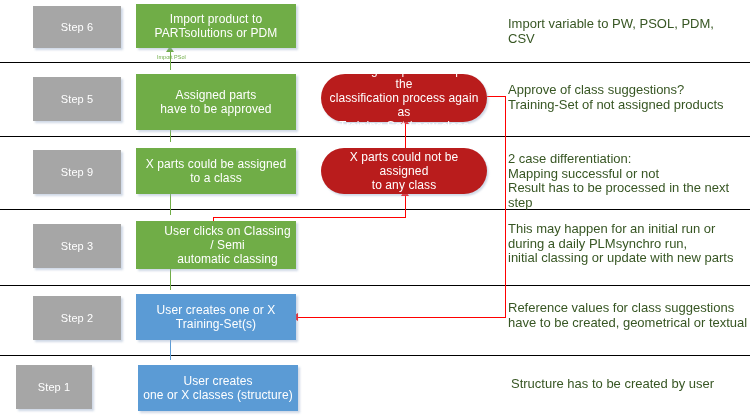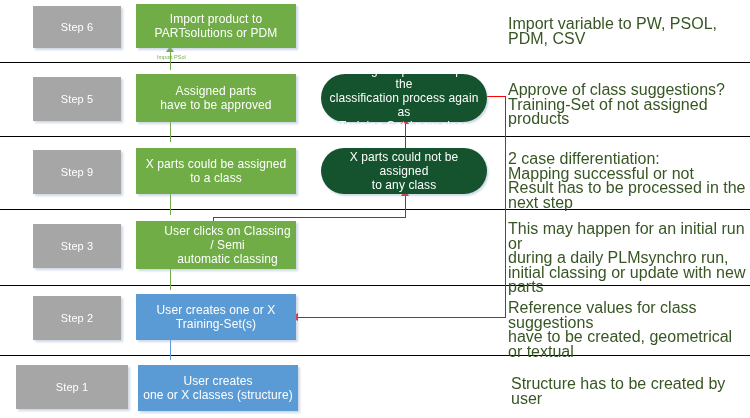--- a/index.html
+++ b/index.html
@@ -30,28 +30,28 @@
     line-height:14px;
     letter-spacing:.1px;
     box-shadow:1.5px 2px 2px rgba(150,170,200,.45);
   }
   .box.step{
     background:#a6a6a6;
     font-size:11px;
   }
   .box.green{background:#70ad47;}
   .box.blue{background:#5b9bd5;}
-  .box.red{background:#14532d;border-radius:24px;}
+  .box.red{background:#b91c1c;border-radius:24px;}
   .box .lbl{display:block;padding:0 4px;}
 
   
   .note{
     position:absolute;
     color:#375623;
-    font-size:16px;
+    font-size:13px;
     line-height:14.5px;
     white-space:pre-line;
   }
   .vline{position:absolute;width:0;border-left:1.6px solid #70ad47;}
   .vline.blue{border-left-color:#5b9bd5;}
   .vline.red{border-left-color:#ff0000;border-left-width:1.3px;}
   .hline{position:absolute;height:0;border-top:1.3px solid #ff0000;}
 
   .arrow-up{
     position:absolute;width:0;height:0;
@@ -127,21 +127,21 @@
     <span class="lbl">Step 6</span>
   </div>
   <div class="box green" style="left:136px;top:4px;width:160px;height:44px;">
     <span class="lbl">Import product to<br>PARTsolutions or PDM</span>
   </div>
   <div class="note" style="left:508px;top:17px;width:236px;">Import variable to  PW, PSOL, PDM, CSV</div>
 
   <div class="box step" style="left:33px;top:77px;width:88px;height:44px;">
     <span class="lbl">Step 5</span>
   </div>
-  <div class="box green" style="left:136px;top:74px;width:160px;height:48px;">
+  <div class="box green" style="left:136px;top:74px;width:160px;height:56px;">
     <span class="lbl">Assigned parts<br>have to be approved</span>
   </div>
   <div class="box red" style="left:321px;top:74px;width:166px;height:48px;">
     <span class="lbl">Not assigned parts can pass the<br>classification process again as<br>Training-Set / new class</span>
   </div>
   <div class="note" style="left:508px;top:83px;width:236px;">Approve of class suggestions?
 Training-Set of not assigned products</div>
 
   <div class="box step" style="left:33px;top:150px;width:88px;height:44px;">
     <span class="lbl">Step 9</span>
@@ -168,21 +168,21 @@
 
   <div class="box step" style="left:33px;top:296px;width:88px;height:44px;">
     <span class="lbl">Step 2</span>
   </div>
   <div class="box blue" style="left:136px;top:294px;width:160px;height:46px;text-align:center;">
     <span class="lbl">User creates one or X<br>Training-Set(s)</span>
   </div>
   <div class="note" style="left:508px;top:301px;width:240px;">Reference values for class suggestions
 have to be created, geometrical or textual</div>
 
-  <div class="box step" style="left:16px;top:365px;width:112px;height:44px;">
+  <div class="box step" style="left:16px;top:365px;width:76px;height:44px;">
     <span class="lbl">Step 1</span>
   </div>
   <div class="box blue" style="left:138px;top:365px;width:160px;height:46px;">
     <span class="lbl">User creates<br>one or X classes (structure)</span>
   </div>
   <div class="note" style="left:511px;top:377px;width:236px;">Structure has to be created by user</div>
 
 </div>
 
 </body></html>

